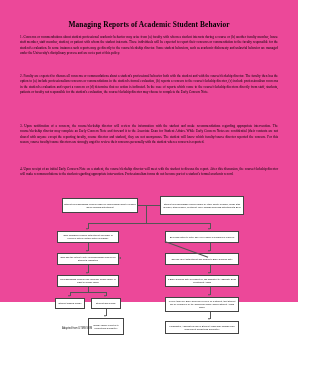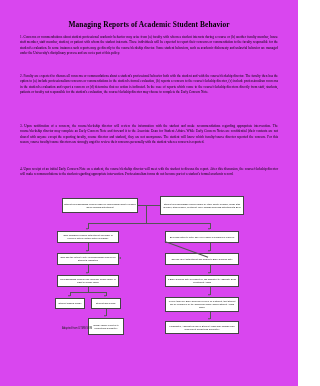--- a/index.html
+++ b/index.html
@@ -1,18 +1,18 @@
 <!DOCTYPE html>
 <html><head>
 <meta charset="utf-8">
 <style>
   html,body{margin:0;padding:0;background:#fff;}
   body{width:298px;height:386px;overflow:hidden;
        font-family:"Liberation Serif","DejaVu Serif",serif;color:#000;}
-  .page{position:relative;width:298px;height:386px;background:#d946ef;}
+  .page{position:relative;width:298px;height:302px;background:#ec4899;}
 
   .title{position:absolute;left:0;top:20px;width:298px;text-align:center;
          font-size:7.4px;font-weight:bold;letter-spacing:.1px;}
 
   .body-text{position:absolute;left:20px;width:258px;
              font-size:3.35px;line-height:1.62;text-align:justify;}
   .p1{top:35px;}
   .p2{top:74px;}
   .p3{top:124px;}
   .p4{top:167px;}

